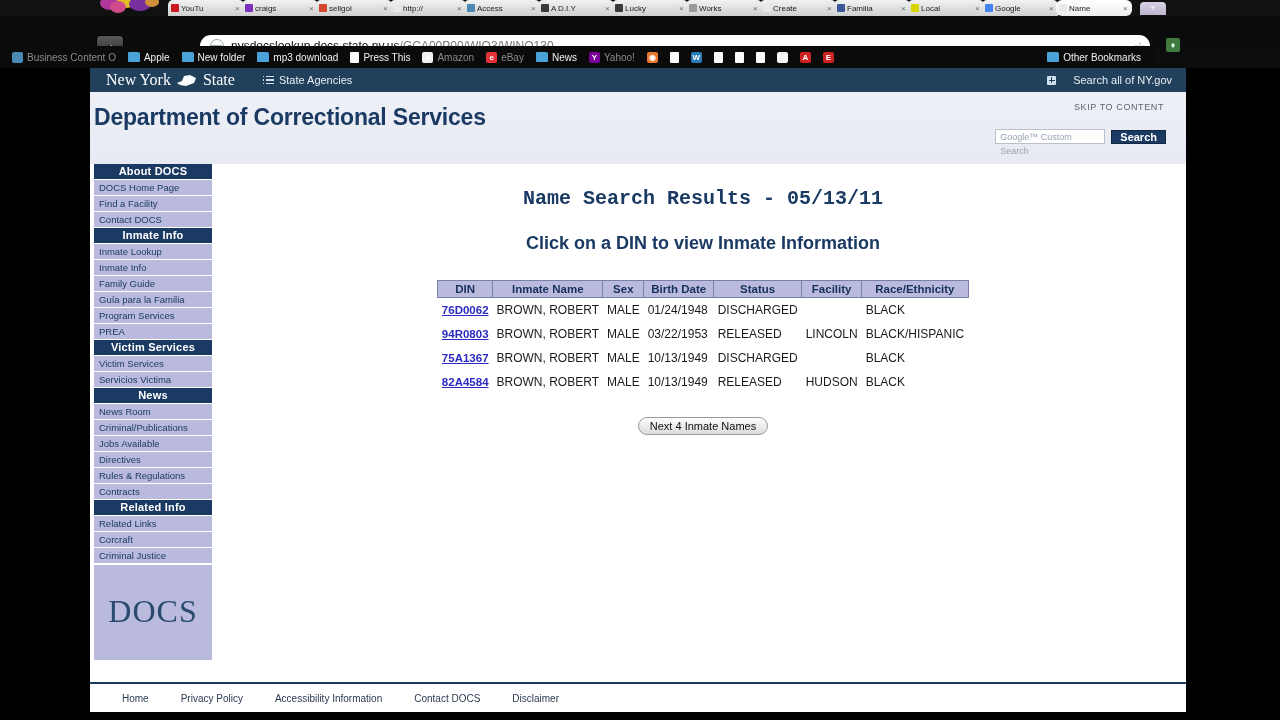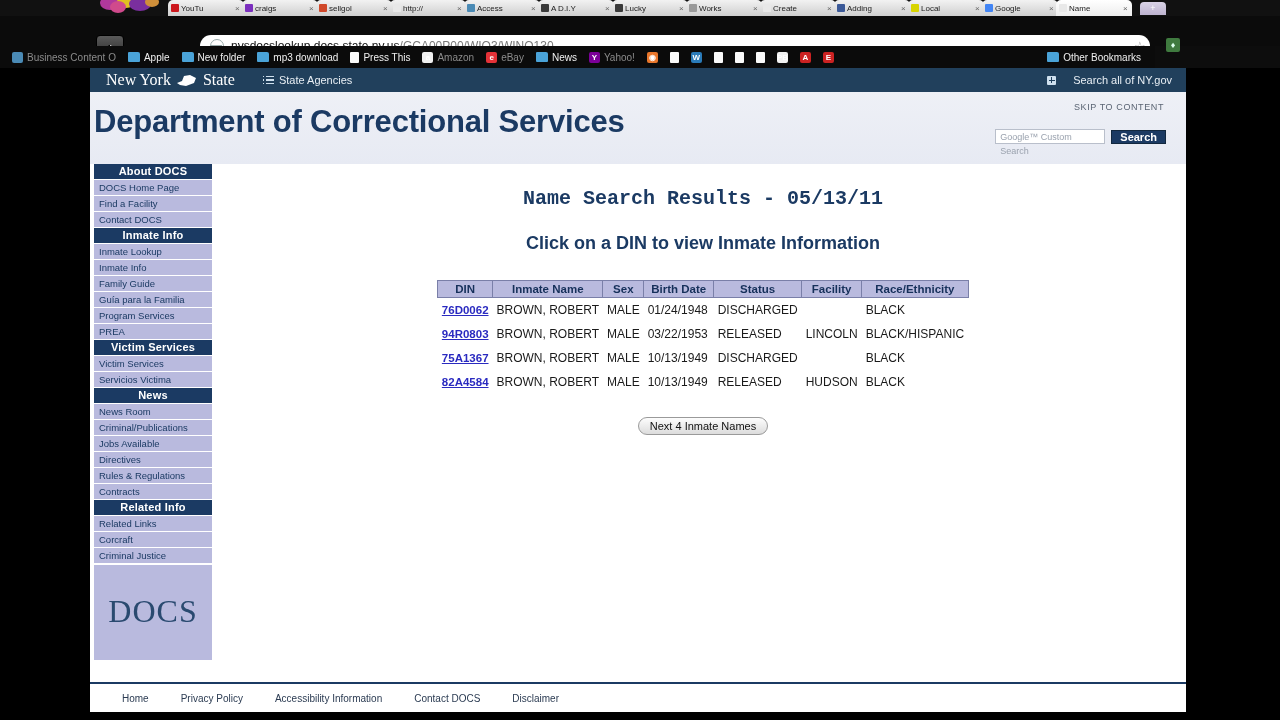--- a/index.html
+++ b/index.html
@@ -14,21 +14,21 @@
   .chrome{position:absolute;left:0;top:0;width:1280px;height:68px;background:#0d0d0d;}
   .tabstrip{position:absolute;left:0;top:0;width:1280px;height:16px;background:#111;overflow:hidden;}
   .tab{
     position:absolute;top:0;height:16px;
     background:linear-gradient(#f2f2f2,#cfcfcf);
     border-radius:5px 5px 0 0;
     display:flex;align-items:center;gap:2px;
     padding:0 3px;box-sizing:border-box;
     font-size:8px;color:#1a1a1a;white-space:nowrap;overflow:hidden;
   }
-  .tab.active{background:linear-gradient(#fff,#ededed);}
+  .tab.active{background:linear-gradient(#fff,#ededed);border-radius:6px;}
   .tab .favicon{width:8px;height:8px;flex:0 0 8px;border-radius:1px;}
   .tab .tlabel{overflow:hidden;text-overflow:clip;flex:1 1 auto;font-size:8px;}
   .tab .tclose{font-size:8px;color:#666;flex:0 0 6px;}
   .newtab{position:absolute;top:2px;left:1140px;width:26px;height:13px;
     background:linear-gradient(#d9d2e6,#bdb3cf);border-radius:4px 4px 0 0;
     color:#fff;font-size:9px;text-align:center;line-height:12px;}
   .logoblob{position:absolute;left:96px;top:-3px;width:70px;height:18px;}
 
   .navbar{position:absolute;left:0;top:16px;width:1280px;height:30px;background:#0b0b0b;}
   .backbtn{position:absolute;left:96px;top:19px;width:26px;height:22px;
@@ -68,21 +68,21 @@
   .hamb i:nth-child(1){top:0}.hamb i:nth-child(2){top:3.5px}.hamb i:nth-child(3){top:7px}
   .hamb b{position:absolute;left:0;width:1.5px;height:1.5px;background:#cfe0ee;}
   .hamb b:nth-child(4){top:0}.hamb b:nth-child(5){top:3.5px}.hamb b:nth-child(6){top:7px}
   .nysearch{margin-left:auto;margin-right:14px;font-size:11px;display:flex;align-items:center;gap:17px;}
   .plusbox{width:9px;height:9px;background:#cfe0ee;border-radius:1px;position:relative;}
   .plusbox:before,.plusbox:after{content:"";position:absolute;background:#21405c;}
   .plusbox:before{left:4px;top:1.5px;width:1px;height:6px;}
   .plusbox:after{left:1.5px;top:4px;width:6px;height:1px;}
 
   .banner{height:72px;background:linear-gradient(#eef0f6,#e7eaf3);position:relative;}
-  .deptitle{position:absolute;left:4px;top:12px;font-size:31px;font-weight:bold;color:#1b3a63;
+  .deptitle{position:absolute;left:4px;top:12px;font-size:23px;font-weight:bold;color:#1b3a63;
     letter-spacing:-0.2px;}
   .skip{position:absolute;right:22px;top:10px;font-size:9px;color:#5a6473;letter-spacing:0.6px;}
   .searchrow{position:absolute;right:20px;top:37px;display:flex;align-items:center;gap:6px;}
   .searchinput{width:110px;height:15px;border:1px solid #b9bfcb;background:#fff;
     font-size:9px;color:#9aa2ae;padding:0 4px;box-sizing:border-box;line-height:14px;}
   .searchbtn{background:#1b3a63;color:#fff;font-size:11px;font-weight:bold;
     padding:0 8px;border:1px solid #12283f;}
 
   .body{position:relative;height:548px;background:#fff;}
 
@@ -171,21 +171,21 @@
           <span class="tlabel">Works</span>
           <span class="tclose">×</span>
         </div>
         <div class="tab" style="left: 760px; width: 76px;">
           <span class="favicon" style="background: rgb(232, 232, 232);"></span>
           <span class="tlabel">Create</span>
           <span class="tclose">×</span>
         </div>
         <div class="tab" style="left: 834px; width: 76px;">
           <span class="favicon" style="background: rgb(59, 89, 152);"></span>
-          <span class="tlabel">Adding</span>
+          <span class="tlabel">Familia</span>
           <span class="tclose">×</span>
         </div>
         <div class="tab" style="left: 908px; width: 76px;">
           <span class="favicon" style="background: rgb(216, 212, 0);"></span>
           <span class="tlabel">Local</span>
           <span class="tclose">×</span>
         </div>
         <div class="tab" style="left: 982px; width: 76px;">
           <span class="favicon" style="background: rgb(66, 133, 244);"></span>
           <span class="tlabel">Google</span>

